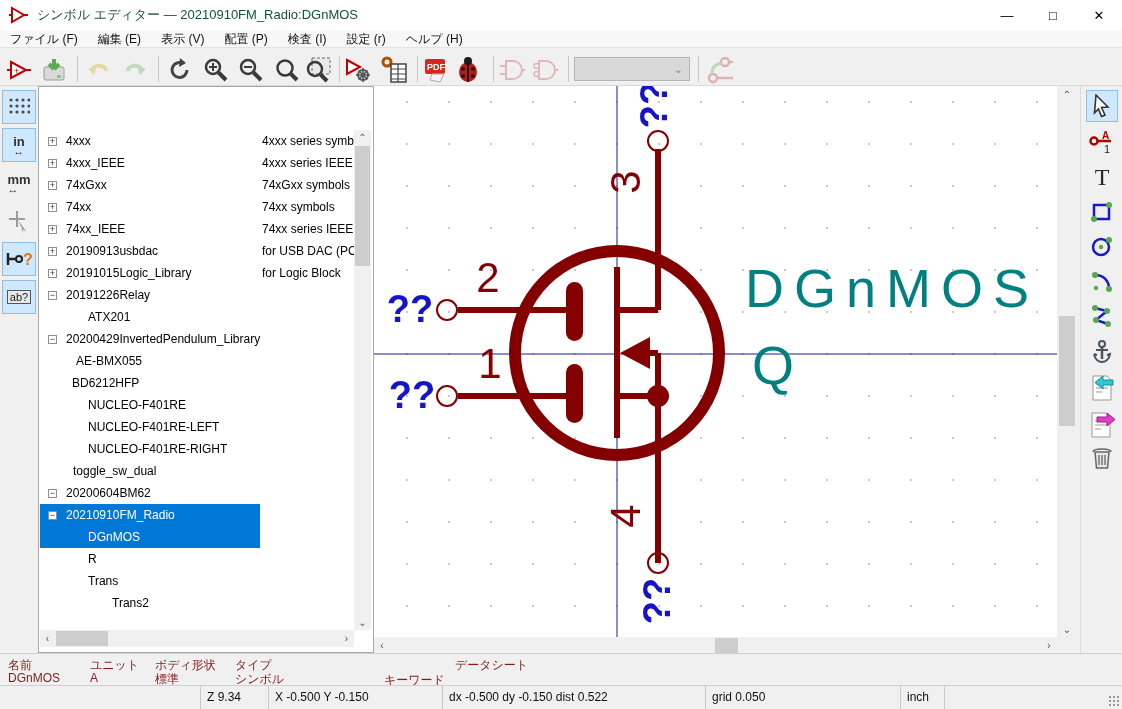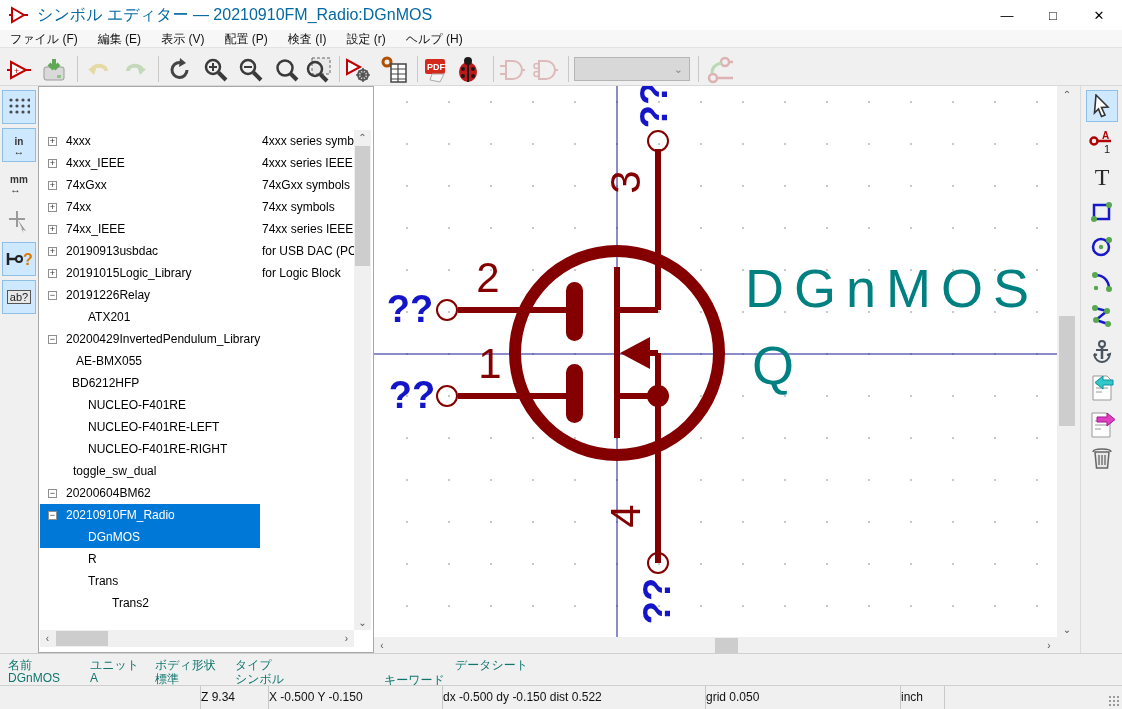--- a/index.html
+++ b/index.html
@@ -5,21 +5,21 @@
   * { margin:0; padding:0; box-sizing:border-box; }
   html,body { width:1122px; height:709px; overflow:hidden;
     font-family:"Liberation Sans", sans-serif; background:#f0f0f0; }
   .abs { position:absolute; }
   #app { position:relative; width:1122px; height:709px; background:#f0f0f0;
          outline:1px solid #6f6f6f; outline-offset:-1px; }
 
   
   #titlebar { left:0; top:0; width:1122px; height:30px; background:#ffffff;
     display:flex; align-items:center; }
-  #titlebar .title { font-size:16px; color:#0369a1; margin-left:8px; }
+  #titlebar .title { font-size:13px; color:#14532d; margin-left:8px; }
   .win-btn { width:46px; height:30px; display:flex; align-items:center; justify-content:center;
     font-size:13px; color:#000; }
   #win-btns { position:absolute; right:0; top:0; display:flex; }
 
   
   #menubar { left:0; top:30px; width:1122px; height:18px; background:#f7f7f7;
     display:flex; align-items:center; border-bottom:1px solid #e3e3e3; }
   .menu-item { font-size:12px; color:#111; padding:0 10px; height:18px; line-height:18px; }
 
   
@@ -31,21 +31,21 @@
   .dim { opacity:.45; }
   #toolbar-combo { position:absolute; left:574px; top:57px; width:116px; height:24px;
     background:#d8d8d8; border:1px solid #b5b5b5; color:#888; display:flex;
     align-items:center; justify-content:flex-end; padding-right:6px; font-size:11px; }
 
   
   #left-toolbar { left:0; top:86px; width:38px; height:567px; background:#f0f0f0; }
   .lbtn { position:absolute; left:2px; width:34px; height:34px; display:flex;
     align-items:center; justify-content:center; border:1px solid transparent; }
   .lbtn.active { background:#cde8ff; border-color:#8ebfe8; }
-  .unit-lbl { font-size:10px; color:#333; font-weight:bold; line-height:11px; text-align:center; }
+  .unit-lbl { font-size:13px; color:#333; font-weight:bold; line-height:11px; text-align:center; }
   .unit-arrow { font-size:11px; color:#333; line-height:8px; }
   .abq { font-size:11px; color:#222; border:1px solid #555; padding:0 2px; background:#e8e8e8; }
 
   
   #lib-panel { left:38px; top:86px; width:336px; height:567px; background:#fff;
     border:1px solid #a8a8a8; }
   #lib-header { left:38px; top:86px; width:336px; height:21px; background:#ededed;
     border:1px solid #a8a8a8; font-size:12px; color:#111; padding:3px 5px; }
   #lib-filter { left:40px; top:108px; width:331px; height:21px; border:1px solid #8a8a8a;
     background:#fff; font-size:12px; color:#111; padding:2px 5px;
@@ -78,26 +78,26 @@
   
   #right-toolbar { left:1080px; top:86px; width:42px; height:567px; background:#f0f0f0;
     border-left:1px solid #d9d9d9; }
   .rbtn { position:absolute; left:1086px; width:32px; height:32px; display:flex;
     align-items:center; justify-content:center; border:1px solid transparent; }
   .rbtn.active { background:#cde8ff; border-color:#8ebfe8; }
 
   
   #infobar { left:0; top:653px; width:1122px; height:32px; background:#f0f0f0;
     border-top:1px solid #cfcfcf; }
-  .info-col { position:absolute; font-size:12px; color:#0f766e; white-space:nowrap; }
+  .info-col { position:absolute; font-size:12px; color:#7f1d1d; white-space:nowrap; }
 
   
   #statusbar { left:0; top:685px; width:1122px; height:24px; background:#f0f0f0;
     border-top:1px solid #cfcfcf; font-size:12px; color:#111; }
-  .st-seg { position:absolute; top:0; height:24px; line-height:23px; 
+  .st-seg { position:absolute; top:0; height:24px; line-height:23px; padding-left:6px;
     border-left:1px solid #c8c8c8; white-space:nowrap; }
   #grip { position:absolute; right:2px; bottom:2px; width:12px; height:12px;
     background-image:radial-gradient(circle,#9a9a9a 1px,transparent 1.4px);
     background-size:4px 4px; }
 </style>
 </head>
 <body>
 
 <div id="app">
 

